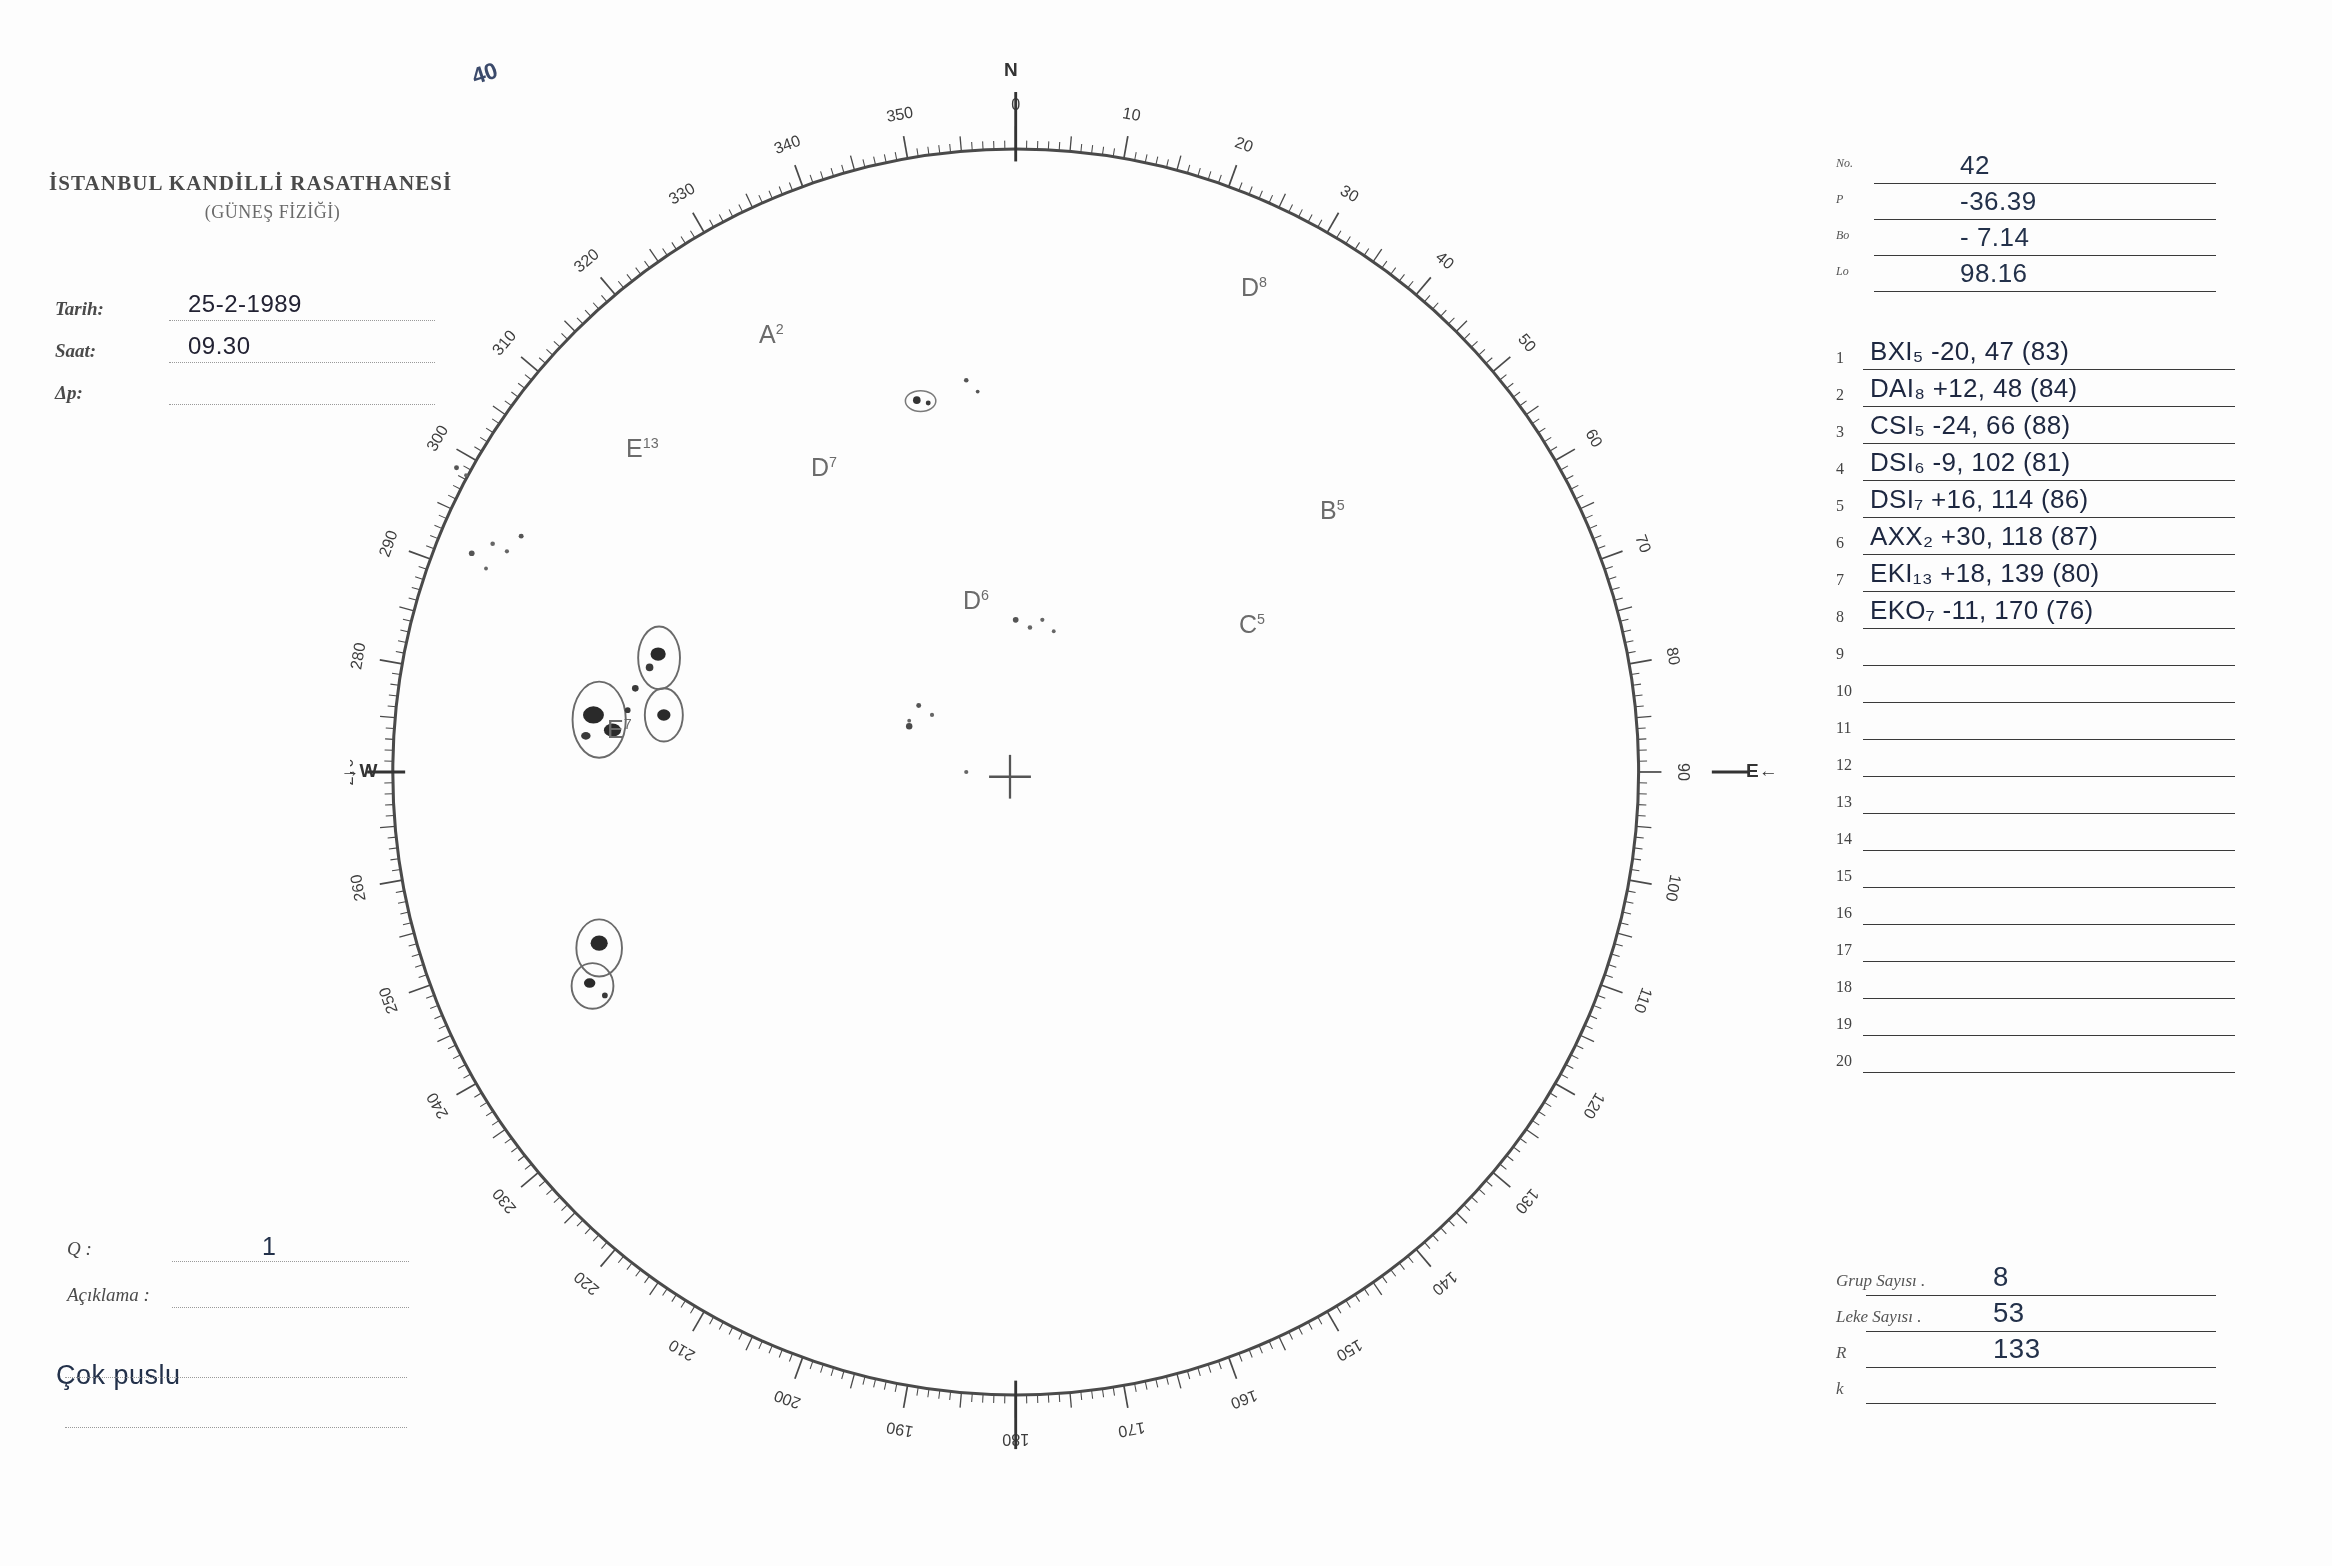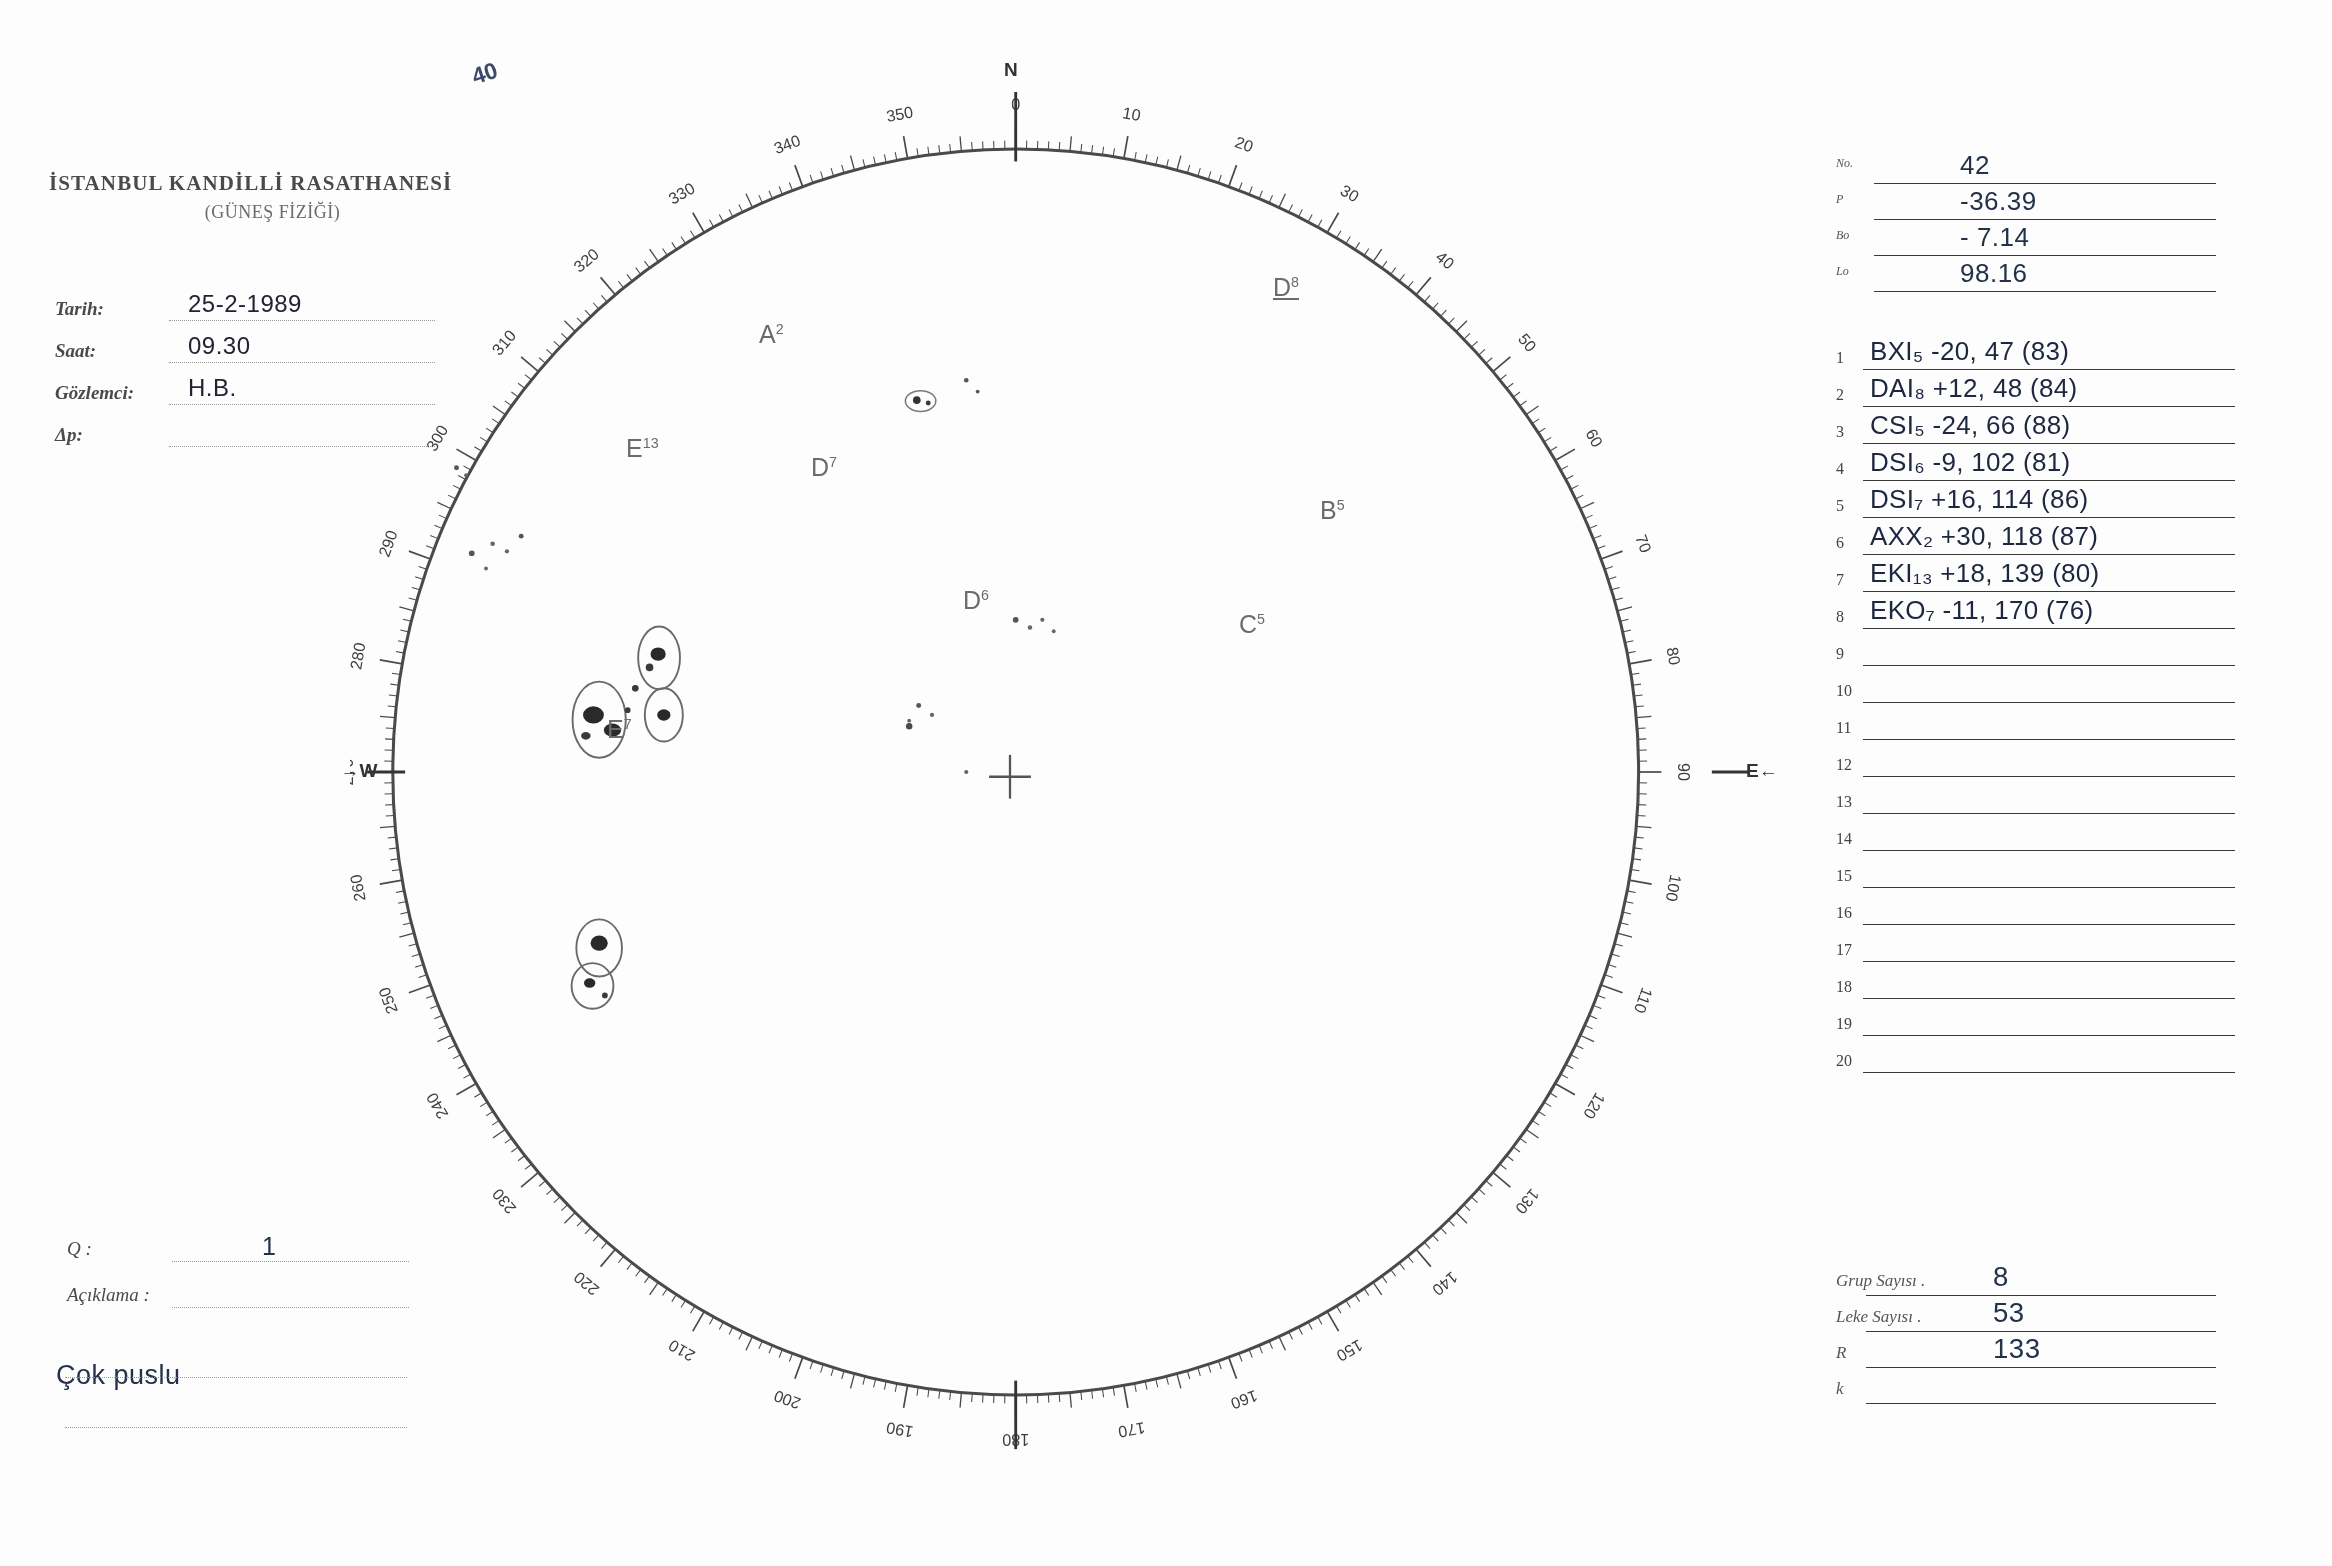--- a/index.html
+++ b/index.html
@@ -70,25 +70,20 @@
   <div class="fields">
     <div class="frow">
       <span class="flabel">Tarih:</span>
       <span class="fdots"></span>
       <span class="fval hand">25-2-1989</span>
     </div>
     <div class="frow">
       <span class="flabel">Saat:</span>
       <span class="fdots"></span>
       <span class="fval hand">09.30</span>
-    </div>
-    <div class="frow">
-      <span class="flabel">Gözlemci:</span>
-      <span class="fdots"></span>
-      <span class="fval hand">H.B.</span>
     </div>
     <div class="frow">
       <span class="flabel">Δp:</span>
       <span class="fdots"></span>
       <span class="fval hand"></span>
     </div>
   </div>
 
   <div class="botleft">
     <div class="r">
@@ -571,21 +566,21 @@
         <circle cx="588" cy="706" r="2" fill="#666"></circle>
       </g>
     </svg>
 
     <svg width="1417" height="1465" viewBox="0 0 1490 1540" style="position:absolute;left:0;top:0;pointer-events:none">
       <circle cx="588" cy="712" r="3.4" fill="#4a4a4a"></circle>
       <circle cx="648" cy="760" r="2.2" fill="#666"></circle>
     </svg>
 
     <div class="glabel" style="left:409px;top:271px;">A<sup>2</sup></div>
-    <div class="glabel" style="left:923px;top:224px;text-decoration:underline;">D<sup>8</sup></div>
+    <div class="glabel" style="left:891px;top:224px;">D<sup>8</sup></div>
     <div class="glabel" style="left:276px;top:385px;">E<sup>13</sup></div>
     <div class="glabel" style="left:461px;top:404px;">D<sup>7</sup></div>
     <div class="glabel" style="left:970px;top:447px;">B<sup>5</sup></div>
     <div class="glabel" style="left:613px;top:537px;">D<sup>6</sup></div>
     <div class="glabel" style="left:889px;top:561px;">C<sup>5</sup></div>
     <div class="glabel" style="left:257px;top:666px;">E<sup>7</sup></div>
 
     <div class="compass" style="left:654px;top:9.5px;">N</div>
     <div class="compass" style="left:-9.5px;top:711px;">→W</div>
     <div class="compass" style="left:1396px;top:711px;">E←</div>

